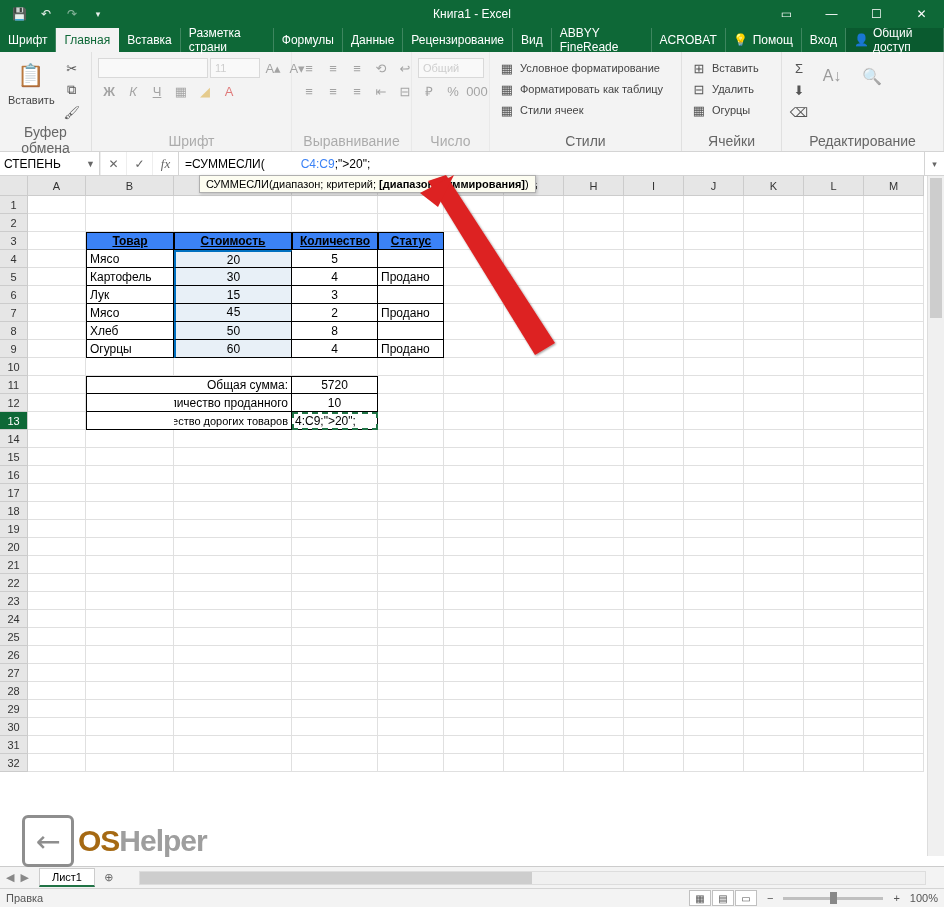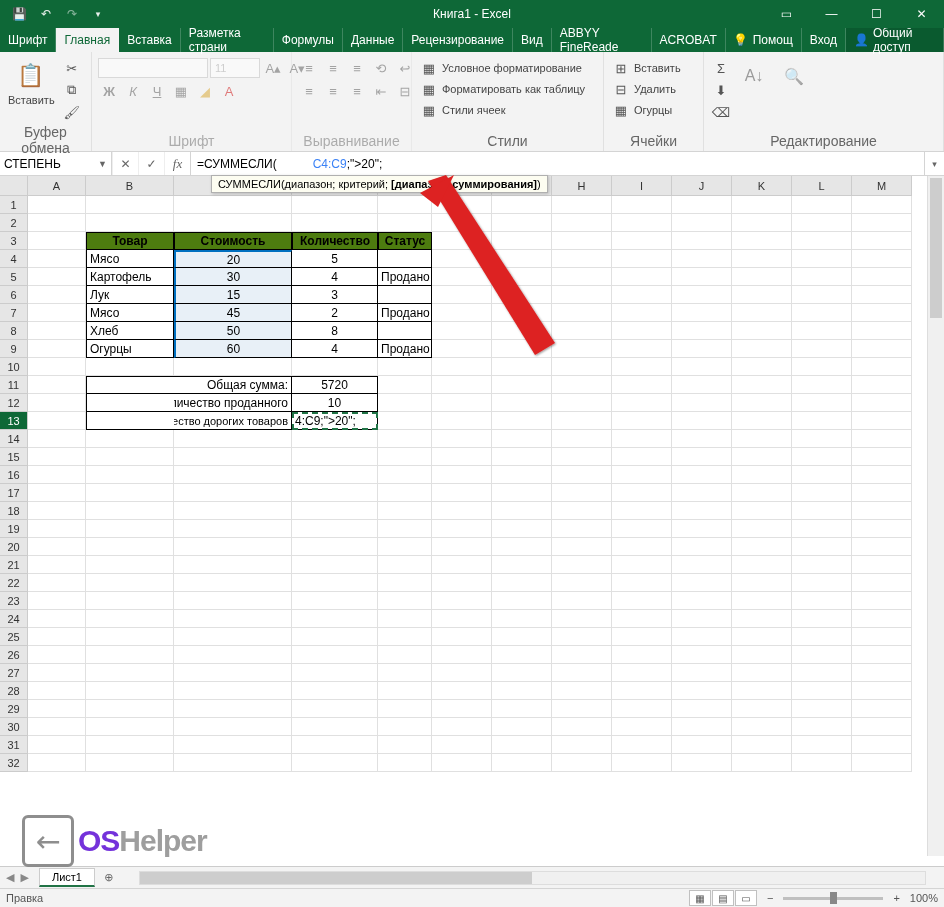--- a/index.html
+++ b/index.html
@@ -28,21 +28,21 @@
 .big-btn { display: flex; flex-direction: column; align-items: center; gap: 2px; padding: 2px; }
 .big-icon { width: 32px; height: 32px; display:flex; align-items:center; justify-content:center; font-size:22px;}
 .small-stack { display: flex; flex-direction: column; gap: 2px; }
 .small-btn { width: 22px; height: 20px; display:flex; align-items:center; justify-content:center; font-size:13px; color:#555;}
 .font-row { display:flex; gap:2px; align-items:center;}
 .font-combo { border:1px solid #c0c0c0; background:#fff; height:20px; padding:0 4px; font-size:11px; display:flex; align-items:center; min-width:50px; color:#aaa;}
 .dimmed { opacity:0.5; }
 
 
 .formula-row { height: 24px; border-bottom: 1px solid #d4d4d4; display: flex; align-items: stretch; background:#fff; font-size:12px;}
-.name-box { width: 112px; border-right: 1px solid #d4d4d4; display:flex; align-items:center; padding:0 4px; justify-content:space-between;}
+.name-box { width: 100px; border-right: 1px solid #d4d4d4; display:flex; align-items:center; padding:0 4px; justify-content:space-between;}
 .name-box-dd { color:#666; font-size:9px;}
 .fbar-btns { display:flex; align-items:center; border-right:1px solid #d4d4d4;}
 .fbar-btn { width:26px; display:flex; align-items:center; justify-content:center; color:#666; height:100%; border-left:1px solid #eee;}
 .fx { font-style:italic; font-family:'Times New Roman',serif; font-size:13px;}
 .formula-input { flex:1; padding:0 6px; display:flex; align-items:center; position:relative;}
 .formula-text .ref { color:#3b82f6;margin-left:36px; }
 .formula-expand { width:20px; border-left:1px solid #d4d4d4; display:flex; align-items:center; justify-content:center; color:#666; font-size:9px;}
 
 
 .func-tooltip { position:absolute; top:23px; left:20px; background:#fdfdf1; border:1px solid #b0b0b0; padding:2px 6px; font-size:11px; box-shadow:1px 1px 3px rgba(0,0,0,0.2); white-space:nowrap; z-index:5;}
@@ -54,25 +54,25 @@
 
 .grid-area { position:relative; height: 680px; overflow:hidden; background:#fff;}
 .col-headers { display:flex; height:20px; font-size:11px; color:#333;}
 .corner { width:28px; background:#e6e6e6; border-right:1px solid #ccc; border-bottom:1px solid #ccc;}
 .ch { background:#e6e6e6; border-right:1px solid #ccc; border-bottom:1px solid #ccc; display:flex; align-items:center; justify-content:center;}
 .rows { }
 .row { display:flex; height:18px;}
 .rh { width:28px; background:#e6e6e6; border-right:1px solid #ccc; border-bottom:1px solid #ccc; display:flex; align-items:center; justify-content:center; font-size:11px; color:#333;}
 .cell { border-right:1px solid #e0e0e0; border-bottom:1px solid #e0e0e0; font-size:12px; padding:0 3px; display:flex; align-items:center; overflow:hidden; white-space:nowrap;}
 
-.cA{width:58px;} .cB{width:88px;} .cC{width:118px;} .cD{width:86px;} .cE{width:54px;}
+.cA{width:58px;} .cB{width:88px;} .cC{width:118px;} .cD{width:86px;} .cE{width:66px;}
 .cF{width:60px;} .cG{width:60px;} .cH{width:60px;} .cI{width:60px;} .cJ{width:60px;} .cK{width:60px;} .cL{width:60px;} .cM{width:60px;}
 .tb-t{border-top:1px solid #000!important;} .tb-b{border-bottom:1px solid #000!important;}
 .tb-l{border-left:1px solid #000!important;} .tb-r{border-right:1px solid #000!important;}
-.hdr-cell{background:#4d7c0f; font-weight:bold; justify-content:center;}
+.hdr-cell{background:#3b82f6; font-weight:bold; justify-content:center;text-decoration:underline;}
 .ctr{justify-content:center;}
 .sel-range { background:#e8f0f7; }
 .editing { outline:2px dashed #217346; outline-offset:-2px; }
 
 
 .sheet-tabs { position:absolute; bottom:19px; left:0; right:0; height:22px; background:#f3f3f3; border-top:1px solid #ccc; display:flex; align-items:center; font-size:11px;}
 .nav-arrows{display:flex; padding:0 6px; gap:6px; color:#888;}
 .sheet-tab{background:#fff; border:1px solid #ccc; border-bottom:2px solid #217346; padding:2px 12px; margin-left:4px;}
 .add-sheet{width:20px; height:20px; display:flex;align-items:center;justify-content:center; margin-left:4px; color:#666;}
 .hscroll{flex:1; margin:0 18px 0 20px; height:14px; background:#f0f0f0; border:1px solid #ddd; position:relative;}
@@ -84,21 +84,21 @@
 .view-btns{display:flex; gap:1px;}
 .vbtn{width:22px;height:16px;border:1px solid #c0c0c0;background:#fff;display:flex;align-items:center;justify-content:center;font-size:10px;}
 .zoom-slider{width:100px;height:3px;background:#c0c0c0;position:relative;}
 .zoom-thumb{width:7px;height:12px;background:#888;position:absolute;left:47px;top:-5px;}
 
 
 .watermark{position:absolute; left:22px; bottom:40px; z-index:20; display:flex; align-items:center; gap:4px; opacity:0.95;}
 .wm-icon{width:52px;height:52px;border:3px solid #888;border-radius:6px;display:flex;align-items:center;justify-content:center;}
 .wm-arrow{font-size:30px;color:#888;transform:rotate(-45deg);}
 .wm-text{font-size:30px;font-weight:bold;letter-spacing:-1px;}
-.wm-os{color:#6d28d9;} .wm-h{color:#999;}
+.wm-os{color:#a16207;} .wm-h{color:#999;}
 
 .vscroll{position:absolute; right:0; top:0; bottom:0; width:17px; background:#f0f0f0; border-left:1px solid #ddd;}
 .vscroll-thumb{position:absolute; top:2px; left:2px; right:2px; height:140px; background:#cdcdcd;}
 </style>
 </head>
 <body>
 
 <div class="titlebar">
   <div class="qat">
     <div class="qat-btn">💾</div>
@@ -188,20 +188,31 @@
       </div>
       <div class="font-row">
         <div class="small-btn">≡</div>
         <div class="small-btn">≡</div>
         <div class="small-btn">≡</div>
         <div class="small-btn">⇤</div>
         <div class="small-btn">⊟</div>
       </div>
     </div>
     <div class="rgroup-label">Выравнивание</div>
+  </div>
+  <div class="rgroup dimmed" style="width:78px;">
+    <div class="rgroup-body" style="flex-direction:column; gap:3px;">
+      <div class="font-combo" style="width:66px;">Общий</div>
+      <div class="font-row">
+        <div class="small-btn">₽</div>
+        <div class="small-btn">%</div>
+        <div class="small-btn">000</div>
+      </div>
+    </div>
+    <div class="rgroup-label">Число</div>
   </div>
   <div class="rgroup" style="width:192px;">
     <div class="rgroup-body" style="flex-direction:column; gap:1px; align-items:flex-start;">
       <div class="font-row">
           <span class="small-btn">▦</span>
           <span>Условное форматирование</span>
         </div>
       <div class="font-row">
           <span class="small-btn">▦</span>
           <span>Форматировать как таблицу</span>
@@ -388,21 +399,21 @@
         <div class="cell cI"></div>
         <div class="cell cJ"></div>
         <div class="cell cK"></div>
         <div class="cell cL"></div>
         <div class="cell cM"></div>
       </div>
       <div class="row">
         <div class="rh">7</div>
         <div class="cell cA"></div>
         <div class="cell cB tb-l tb-r tb-b">Мясо</div>
-        <div class="cell cC tb-r tb-b ctr sel-range" style="border-left: 2px solid rgb(0, 112, 192); border-right: 2px solid rgb(0, 112, 192);">45</div>
+        <div class="cell cC tb-r tb-b ctr sel-range" style="border-left: 2px solid rgb(0, 112, 192); border-right: 2px solid rgb(0, 112, 192); font-family: Liberation Mono, monospace;">45</div>
         <div class="cell cD tb-r tb-b ctr">2</div>
         <div class="cell cE tb-r tb-b">Продано</div>
         <div class="cell cF"></div>
         <div class="cell cG"></div>
         <div class="cell cH"></div>
         <div class="cell cI"></div>
         <div class="cell cJ"></div>
         <div class="cell cK"></div>
         <div class="cell cL"></div>
         <div class="cell cM"></div>

